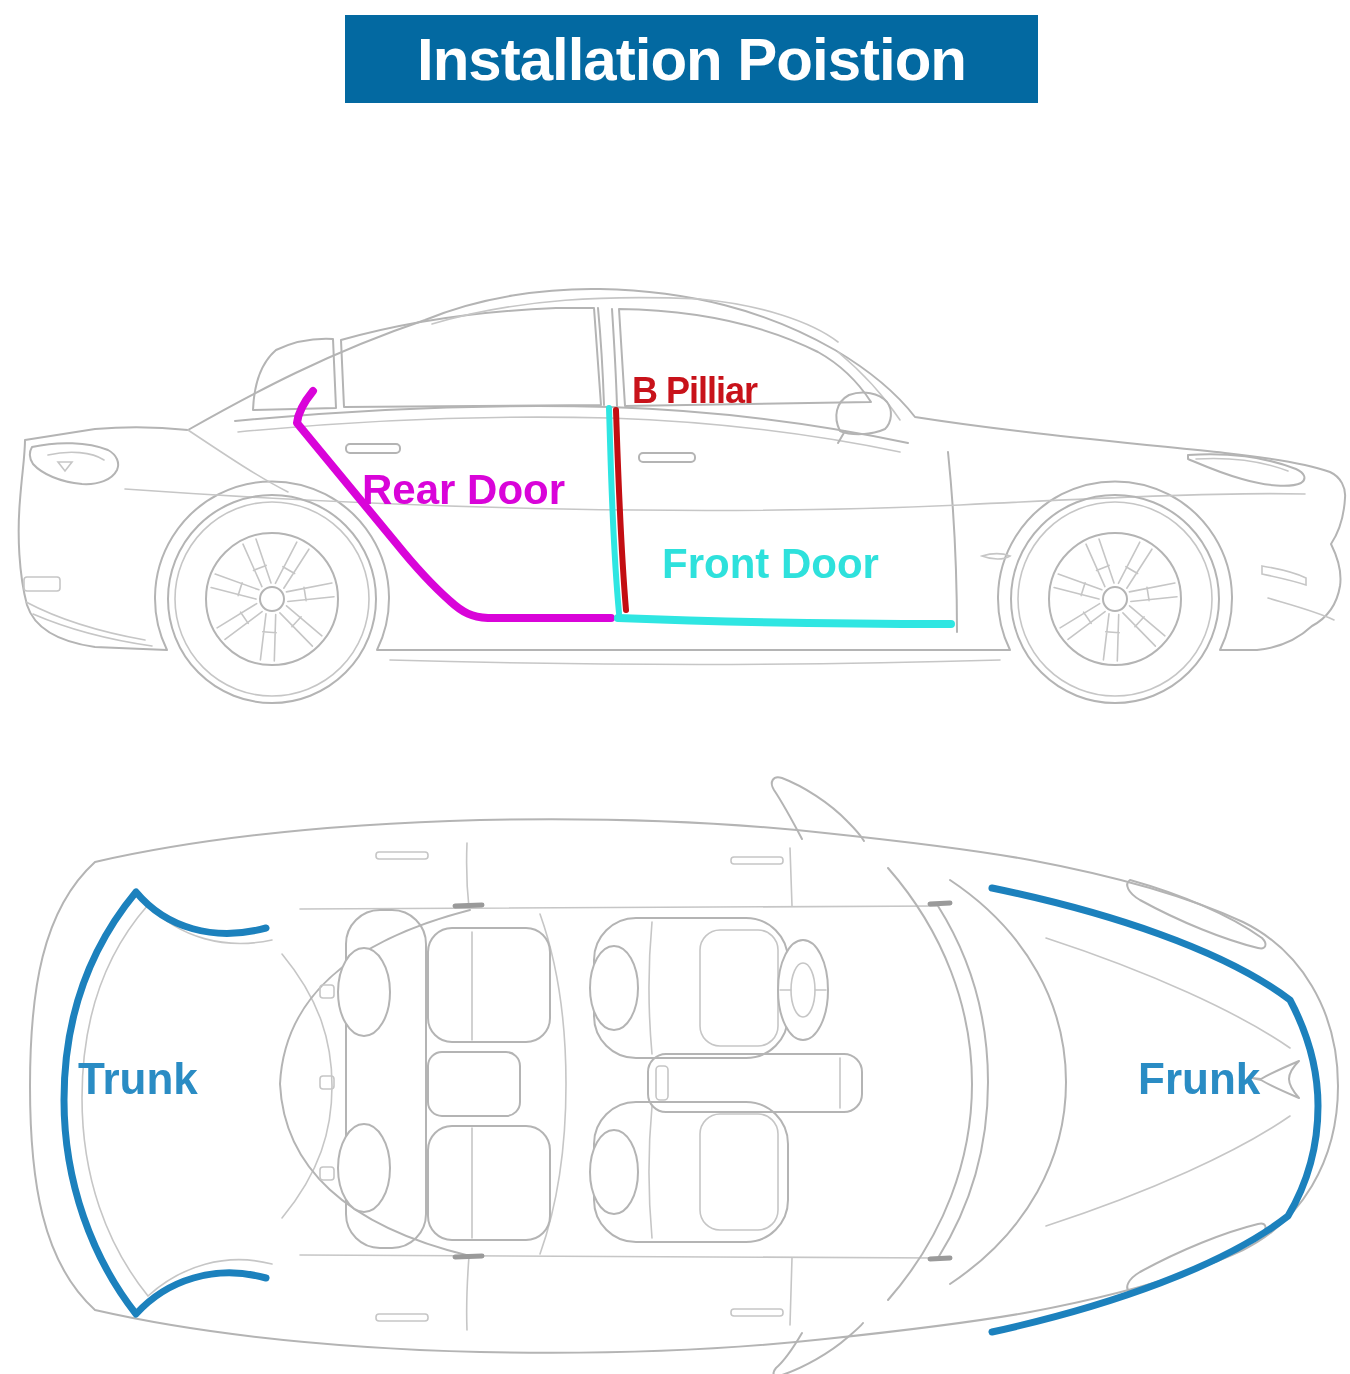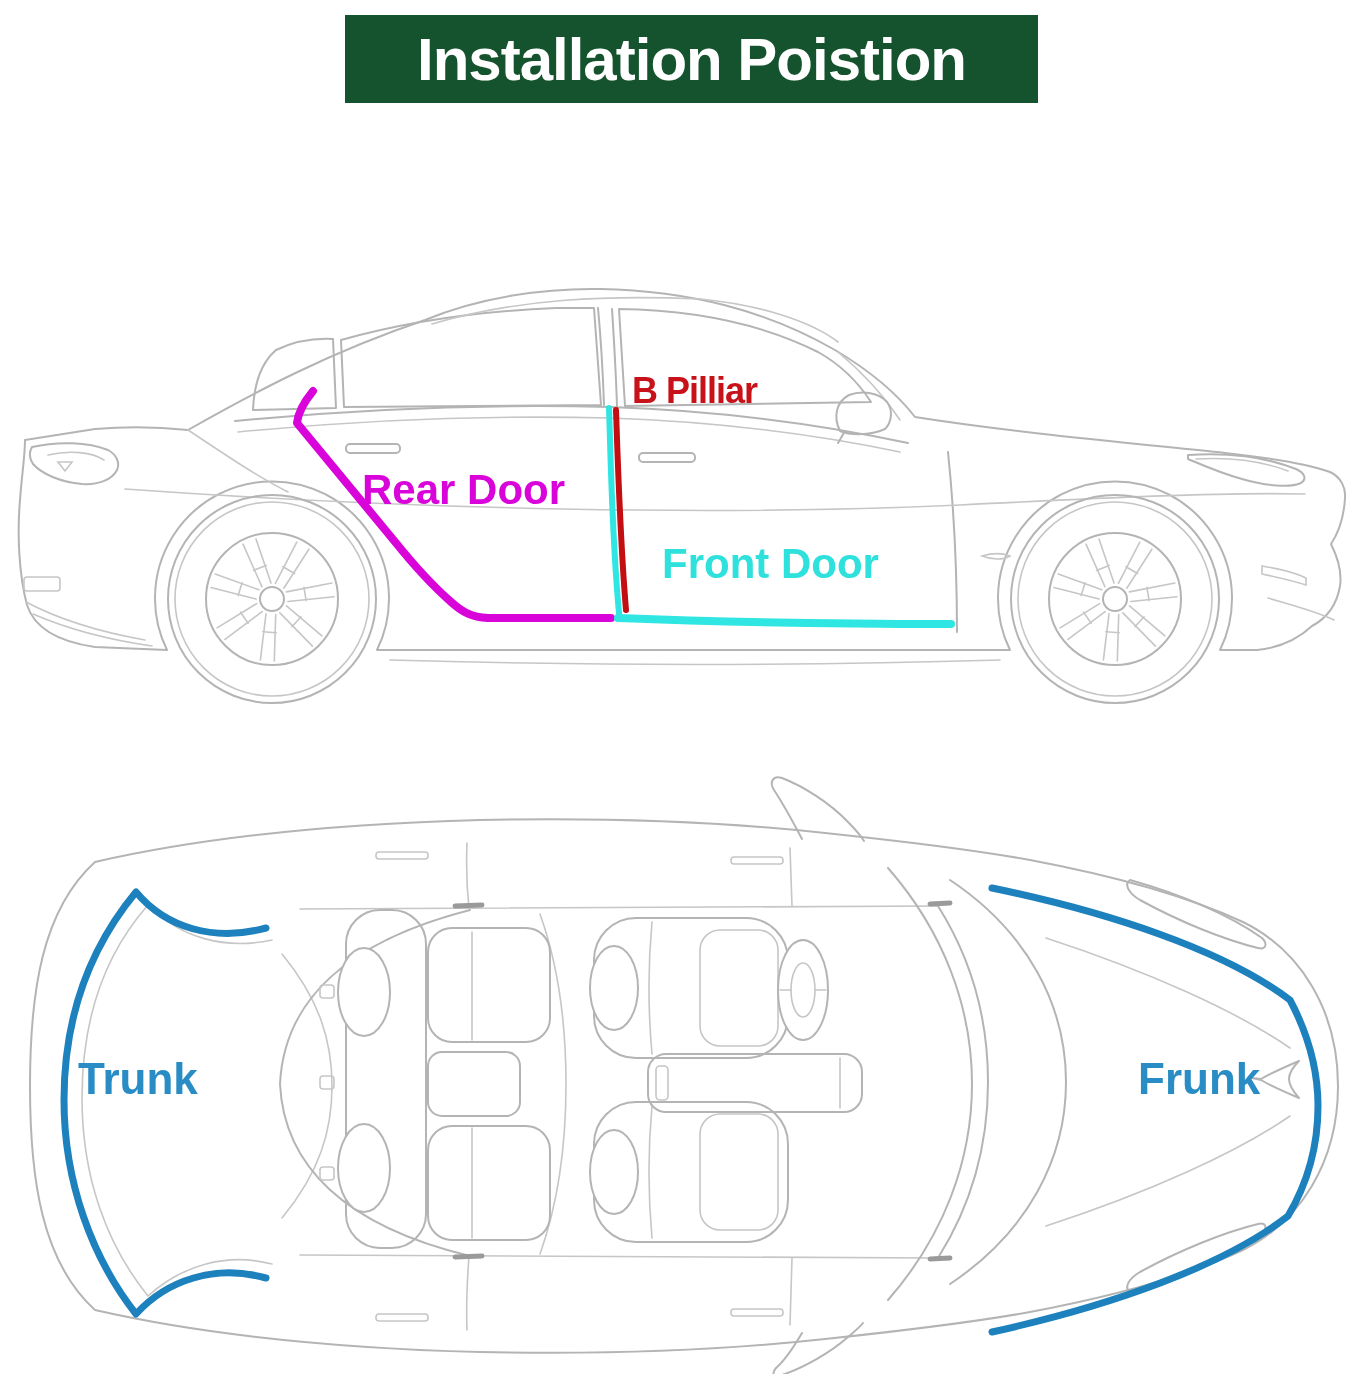--- a/index.html
+++ b/index.html
@@ -1,19 +1,19 @@
 <!DOCTYPE html>
 <html><head>
 <meta charset="utf-8">
 <style>
   html,body{margin:0;padding:0;background:#ffffff;}
   #stage{position:relative;width:1350px;height:1374px;background:#ffffff;overflow:hidden;
          font-family:"Liberation Sans", sans-serif;}
   .banner{position:absolute;left:345px;top:15px;width:693px;height:88px;
-          background:#14532d;display:flex;align-items:center;justify-content:center;}
+          background:#0369a1;display:flex;align-items:center;justify-content:center;}
   .banner span{color:#ffffff;font-weight:bold;font-size:60px;letter-spacing:-1px;
                font-family:"Liberation Sans", sans-serif;}
   svg{position:absolute;left:0;top:0;}
   .car{stroke:#b4b4b4;stroke-width:2;fill:none;stroke-linecap:round;stroke-linejoin:round;}
   .car-light{stroke:#c6c6c6;stroke-width:1.6;fill:none;stroke-linecap:round;}
   .car-dark{stroke:#9a9a9a;stroke-width:5;fill:none;stroke-linecap:round;}
   .whitefill{fill:#ffffff;}
   .seal{fill:none;stroke-linecap:round;stroke-linejoin:round;}
   text.lbl{font-family:"Liberation Sans", sans-serif;font-weight:bold;}
 </style>

